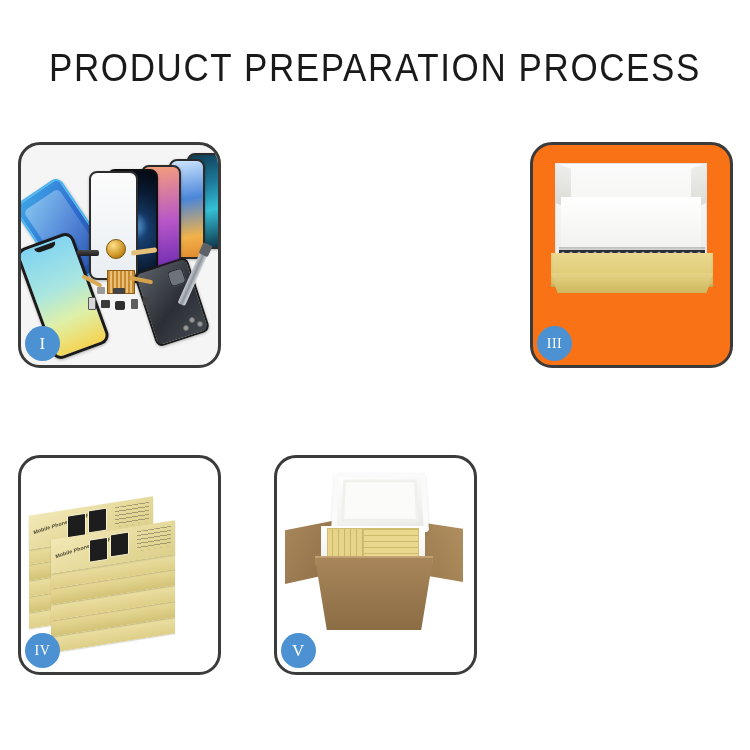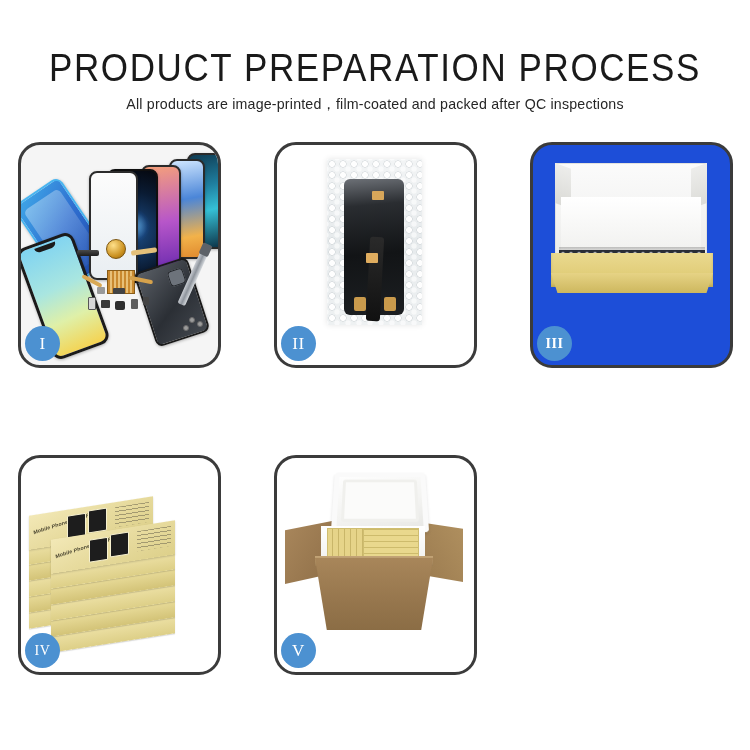--- a/index.html
+++ b/index.html
@@ -202,21 +202,21 @@
   }
   .cable-tip{position:absolute;width:12px;height:14px;border-radius:2px;background:#c99a4c;}
   .tape{
     position:absolute;left:28px;top:12px;width:12px;height:9px;background:#d7a65a;border-radius:1px;
   }
   .tape2{
     position:absolute;left:22px;top:74px;width:12px;height:10px;background:#e0ad5f;border-radius:1px;
   }
 
   
-  .p3{background:#1d4ed8;font-weight:bold;}
+  .p3{background:#f97316;}
   .box3-lid{
     position:absolute;left:22px;top:18px;width:152px;height:103px;
     background:linear-gradient(180deg,#fbfbfb 0%,#f3f3f2 55%,#e9e9e7 100%);
     box-shadow:inset 0 0 0 1px #e2e2de;
   }
   .box3-lid-left{
     position:absolute;left:22px;top:18px;width:16px;height:40px;
     background:linear-gradient(180deg,#ededeb,#dadad6);
     transform:skewY(20deg);transform-origin:top left;
   }
@@ -358,21 +358,20 @@
   .c6-tape1{left:40px;top:80px;width:15px;height:17px;transform:skewY(26deg);}
   .c6-tape2{left:40px;top:134px;width:15px;height:17px;transform:skewY(26deg);}
 </style>
 </head>
 <body>
 
 <div class="page">
 
   <div class="header">
     <h1 class="title">PRODUCT PREPARATION PROCESS</h1>
-    <p class="subtitle">All products are image-printed，film-coated and packed after QC inspections</p>
   </div>
 
   <div class="grid">
 
     <div class="panel p1" style="left:18px;top:142px;width:203px;height:226px;">
       <div class="inner">
         <div class="photo">
           <div class="ph ph-blue"></div>
           <div class="ph ph-cyan"></div>
           <div class="ph ph-teal"></div>
@@ -400,38 +399,20 @@
           <div class="screw" style="left:176px;top:176px;"></div>
           <div class="screw" style="left:162px;top:180px;"></div>
           <div class="tool"></div>
         </div>
       </div>
       <div class="badge">
         <span>I</span>
       </div>
     </div>
 
-    <div class="panel p2" style="left:274px;top:142px;width:203px;height:226px;">
-      <div class="inner">
-        <div class="photo">
-          <div class="bubble-bag">
-            <div class="screen-inside">
-              <div class="flexcable"></div>
-              <div class="tape"></div>
-              <div class="tape2"></div>
-              <div class="cable-tip" style="left:10px;bottom:4px;"></div>
-              <div class="cable-tip" style="right:8px;bottom:4px;"></div>
-            </div>
-          </div>
-        </div>
-      </div>
-      <div class="badge">
-        <span>II</span>
-      </div>
-    </div>
 
     <div class="panel p3" style="left:530px;top:142px;width:203px;height:226px;">
       <div class="inner">
         <div class="photo">
           <div class="box3-lid"></div>
           <div class="box3-lid-left"></div>
           <div class="box3-lid-right"></div>
           <div class="box3-foam"></div>
           <div class="box3-inner-shadow"></div>
           <div class="box3-bubbles"></div>

